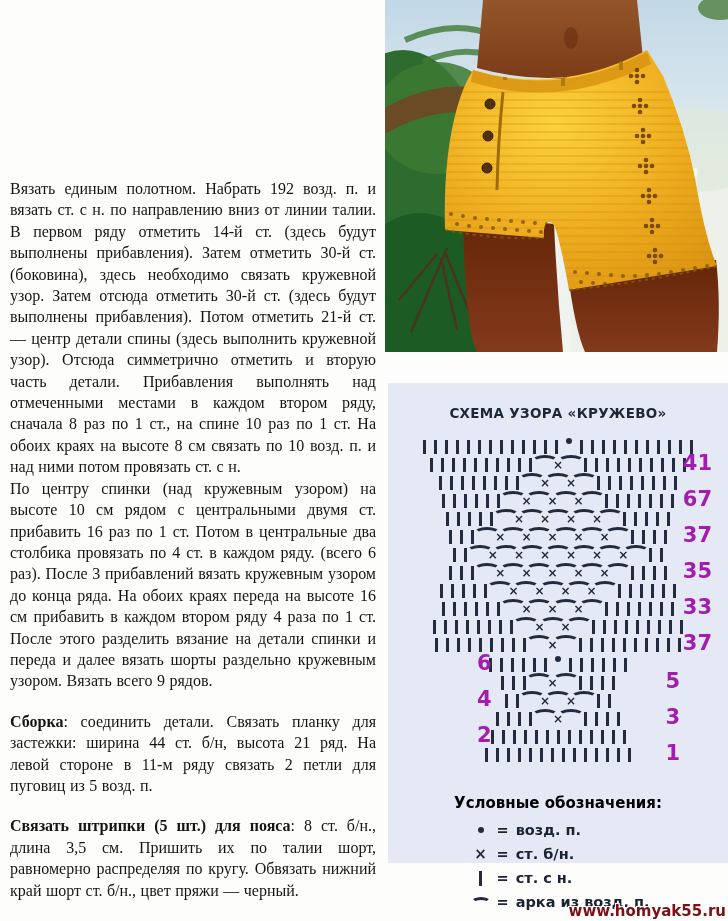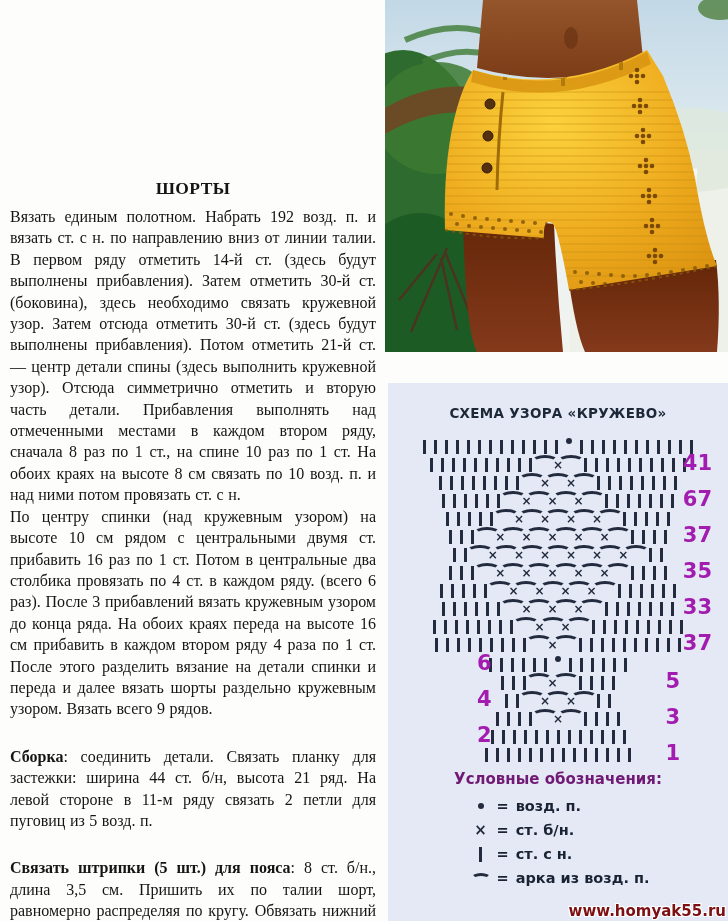--- a/index.html
+++ b/index.html
@@ -9,27 +9,27 @@
   }
   
   .text-col{position:absolute;left:10px;top:178px;width:366px;color:#151515;}
   .article-title{
     text-align:center;font-weight:bold;font-size:17.5px;margin:0 0 7px 0;letter-spacing:.4px;
   }
   .body-text p{
     margin:0;font-size:16px;line-height:21.4px;text-align:justify;
     word-spacing:.5px;
   }
-  .body-text p.gap{margin-top:26px;}
+  .body-text p.gap{margin-top:19px;}
   .lead{font-weight:bold;}
   
   .photo-wrap{position:absolute;left:385px;top:0;width:343px;height:352px;overflow:hidden;}
   
   .chart-panel{
-    position:absolute;left:388px;top:383px;width:340px;height:538px;
+    position:absolute;left:388px;top:383px;width:340px;height:480px;
     background:#e4e9f5;font-family:"DejaVu Sans",sans-serif;color:#232b3e;
   }
   .chart-title{
     text-align:center;font-weight:700;font-size:13.5px;letter-spacing:.3px;
     padding-top:22px;color:#1c2738;
   }
   .chart-block{margin-top:15px;}
   .crow{position:relative;height:18px;display:flex;justify-content:center;align-items:flex-end;}
   .csyms{display:flex;align-items:flex-end;}
   .cbar{width:3px;height:14px;background:#232b3e;margin:0 4px;flex:none;}
@@ -39,21 +39,21 @@
     border:3px solid transparent;border-top-color:#232b3e;border-radius:50%;
     margin:0 -4px 5px;
   }
   .cx{font:700 12px "DejaVu Sans",sans-serif;color:#232b3e;line-height:12px;margin:0 -1px 1px;flex:none;}
   .clabel{position:absolute;top:-3px;font:700 21px "DejaVu Sans",sans-serif;color:#a21caf;padding-left:27px;}
   #upper-chart .clabel.r{right:16px;}
   #lower-chart{margin-top:2px;}
   #lower-chart .clabel.l{left:62px;}
   #lower-chart .clabel.r{right:48px;}
   
-  .legend-title{margin-top:8px;text-align:center;font-weight:700;font-size:15px;color:#701a75;}
+  .legend-title{margin-top:32px;text-align:center;font-weight:700;font-size:15px;color:#000000;}
   .legend-list{width:fit-content;margin:9px auto 0 auto;}
   .litem{display:flex;align-items:center;margin:6px 0;font:700 14.5px "DejaVu Sans",sans-serif;color:#1a2334;}
   .lsymwrap{width:28px;height:18px;display:flex;justify-content:center;align-items:center;flex:none;}
   .leq{margin:0 7px 0 2px;}
   .lsym-dot{width:6px;height:6px;border-radius:50%;background:#232b3e;}
   .lsym-x{font:700 15px "DejaVu Sans",sans-serif;color:#232b3e;line-height:15px;}
   .lsym-bar{width:3px;height:15px;background:#232b3e;}
   .lsym-arc{
     width:20px;height:11px;box-sizing:border-box;
     border:3px solid transparent;border-top-color:#232b3e;border-radius:50%;
@@ -65,21 +65,20 @@
     color:#7c1013;
     text-shadow:-1px 0 #fff,1px 0 #fff,0 -1px #fff,0 1px #fff,
                 -1px -1px #fff,1px 1px #fff,-1px 1px #fff,1px -1px #fff;
     text-align:right;
   }
 </style>
 </head>
 <body>
 
 <div class="text-col">
-  <div class="article-title">ШОРТЫ</div>
   <div class="body-text">
     <p>Вязать единым полотном. Набрать 192 возд. п. и вязать ст. с н. по направлению вниз от линии талии. В первом ряду отметить 14-й ст. (здесь будут выполнены прибавления). Затем отметить 30-й ст. (боковина), здесь необходимо связать кружевной узор. Затем отсюда отметить 30-й ст. (здесь будут выполнены прибавления). Потом отметить 21-й ст. — центр детали спины (здесь выполнить кружевной узор). Отсюда симметрично отметить и вторую часть детали. Прибавления выполнять над отмеченными местами в каждом втором ряду, сначала 8 раз по 1 ст., на спине 10 раз по 1 ст. На обоих краях на высоте 8 см связать по 10 возд. п. и над ними потом провязать ст. с н.</p>
     <p>По центру спинки (над кружевным узором) на высоте 10 см рядом с центральными двумя ст. прибавить 16 раз по 1 ст. Потом в центральные два столбика провязать по 4 ст. в каждом ряду. (всего 6 раз). После 3 прибавлений вязать кружевным узором до конца ряда. На обоих краях переда на высоте 16 см прибавить в каждом втором ряду 4 раза по 1 ст. После этого разделить вязание на детали спинки и переда и далее вязать шорты раздельно кружевным узором. Вязать всего 9 рядов.</p>
     <p class="gap"><span class="lead">Сборка</span><span>: соединить детали. Связать планку для застежки: ширина 44 ст. б/н, высота 21 ряд. На левой стороне в 11-м ряду связать 2 петли для пуговиц из 5 возд. п.</span></p>
     <p class="gap"><span class="lead">Связать штрипки (5 шт.) для пояса</span><span>: 8 ст. б/н., длина 3,5 см. Пришить их по талии шорт, равномерно распределяя по кругу. Обвязать нижний край шорт ст. б/н., цвет пряжи — черный.</span></p>
   </div>
 </div>
 
 <div class="photo-wrap">
 <svg width="343" height="352" viewBox="0 0 343 352" xmlns="http://www.w3.org/2000/svg">

